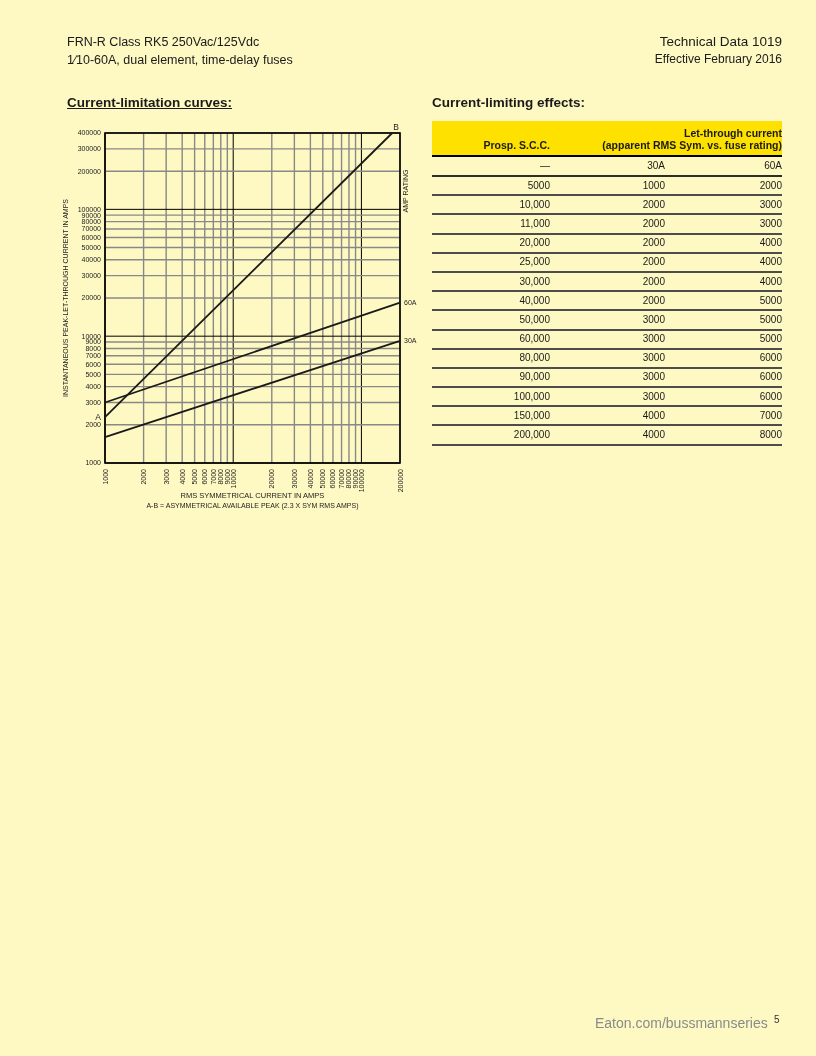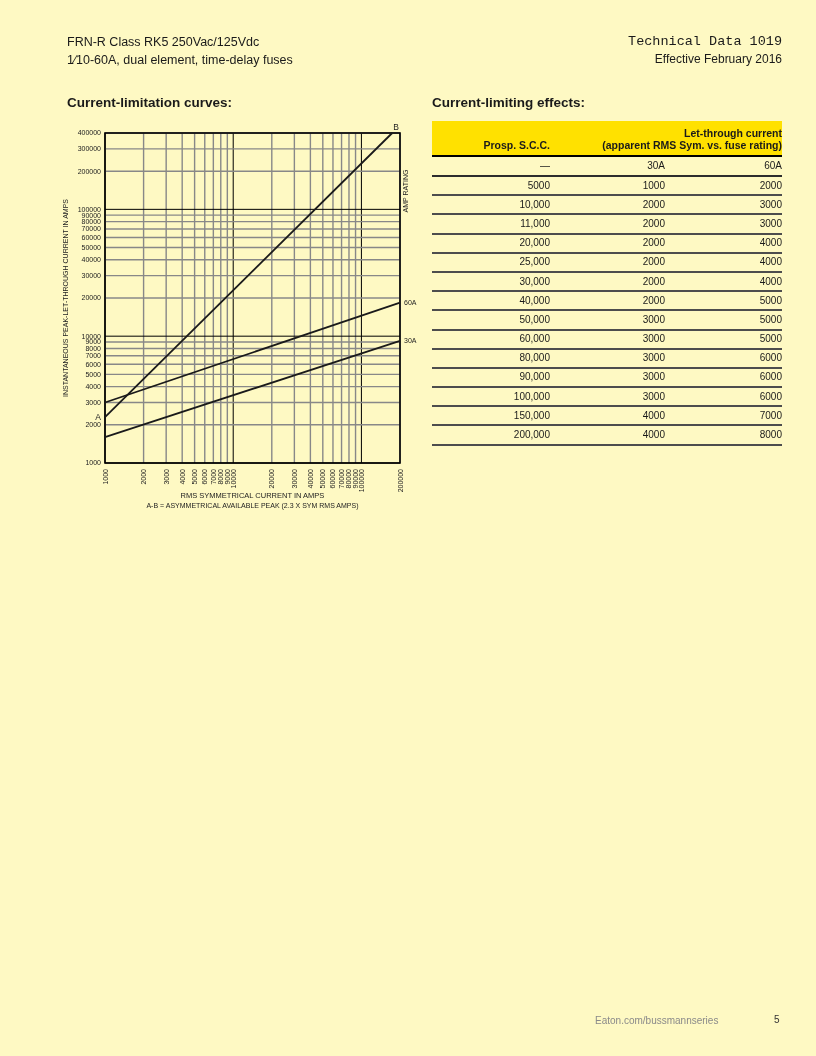--- a/index.html
+++ b/index.html
@@ -5,45 +5,45 @@
   * { margin:0; padding:0; box-sizing:border-box; }
   html,body { background:#e8e8e8; }
   body { font-family:"Liberation Sans", sans-serif; color:#1a1a1a; }
   .page {
     position:relative; width:816px; height:1056px; margin:0 auto;
     background:#fef9c3; overflow:hidden;
   }
   
   .hdr-left { position:absolute; left:67px; top:33px; font-size:12.5px; line-height:18px; color:#1a1a1a; }
   .hdr-right { position:absolute; right:34px; top:33px; text-align:right; color:#1a1a1a; }
-  .doc-title { font-size:13.5px; line-height:18px;font-family:Liberation Mono, monospace; }
+  .doc-title { font-size:13.5px; line-height:18px; }
   .doc-date { font-size:12px; line-height:16px; }
   
   .sec-heading { position:absolute; top:95px; font-size:13.5px; font-weight:bold; color:#1a1a1a; }
-  .sec-heading.left { left:67px; }
+  .sec-heading.left { left:67px;text-decoration:underline; }
   .sec-heading.right { left:432px; }
   
   .chart-wrap { position:absolute; left:55px; top:115px; width:380px; height:415px; }
   svg text { font-family:"Liberation Sans", sans-serif; }
   
   .effects-table {
     position:absolute; left:432px; top:121px; width:350px;
     border-collapse:collapse; font-size:10px; color:#1a1a1a; table-layout:fixed;
   }
   .effects-table th, .effects-table td { text-align:right; padding:2px 0 2px 6px; line-height:12px; }
   .effects-table thead tr.yellow-row th {
     background:#ffe100; font-weight:bold; vertical-align:bottom;
     padding-top:6px; padding-bottom:4px; font-size:10.5px;
   }
   .effects-table thead tr.yellow-row { border-bottom:2.5px solid #000; }
   .effects-table thead tr.sub-row td { border-bottom:2.5px solid #2d2d2d; padding-top:3px; padding-bottom:3px; }
   .effects-table tbody tr { border-bottom:2px solid #4d4d4d; }
   .effects-table tbody td { padding-top:2.6px; padding-bottom:2.6px; }
   
-  .footer-url { position:absolute; left:595px; top:1015px; font-size:10px; color:#8a8a8a; text-decoration:none; }
+  .footer-url { position:absolute; left:595px; top:1015px; font-size:14px; color:#8a8a8a; text-decoration:none; }
   .page-number { position:absolute; left:774px; top:1014px; font-size:10px; color:#333; }
 </style>
 </head>
 <body>
 
 <div class="page">
 
   <div class="hdr-left">
     <div>FRN-R Class RK5 250Vac/125Vdc</div>
     <div>1⁄10-60A, dual element, time-delay fuses</div>

